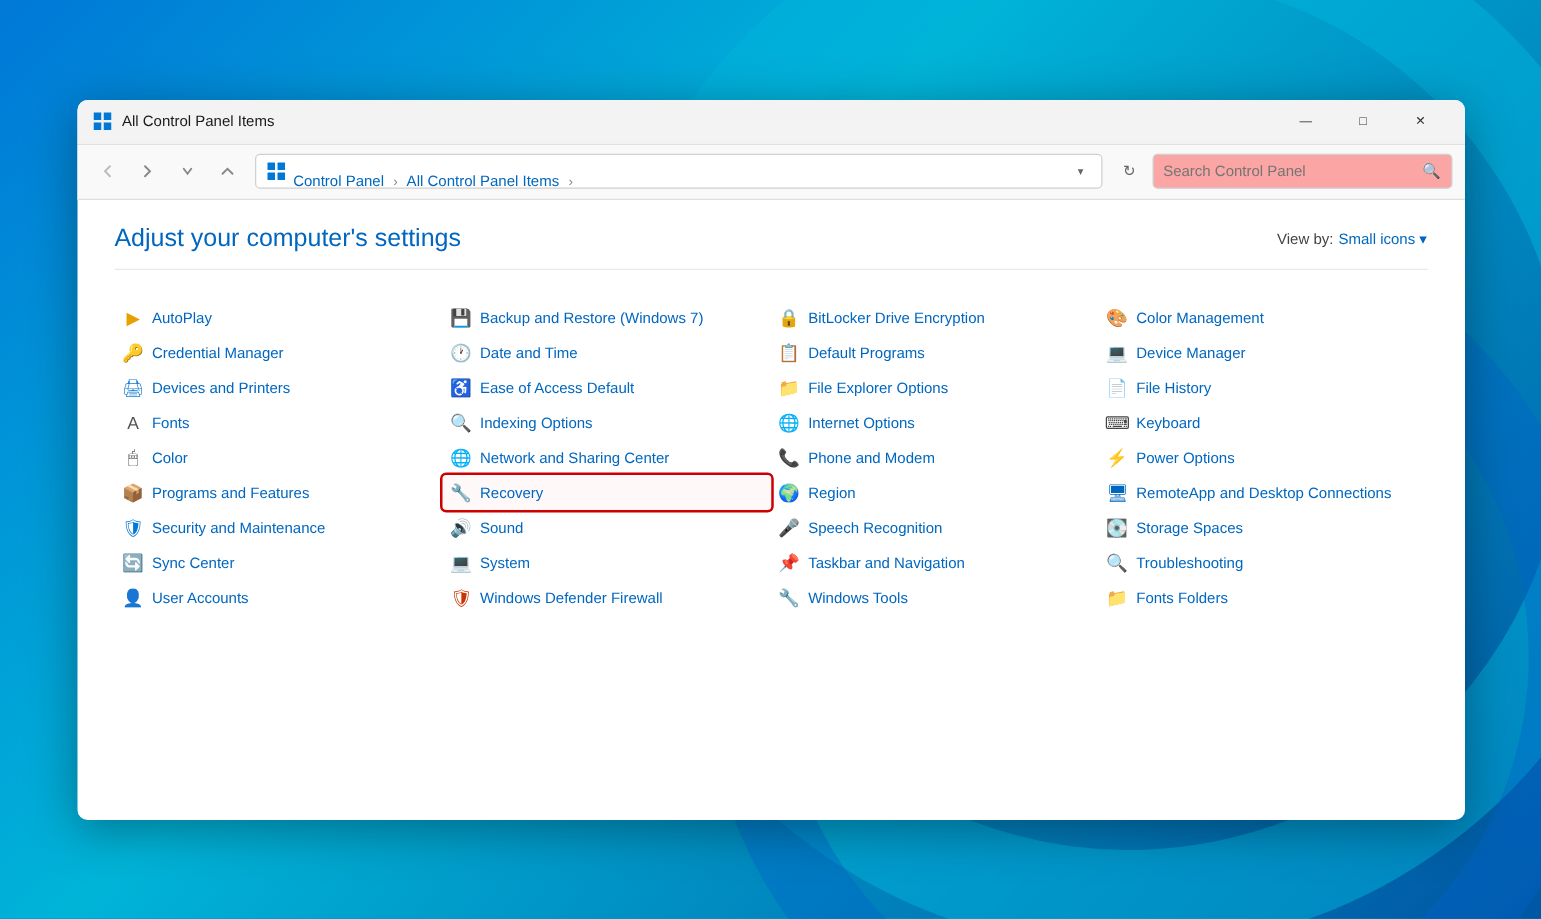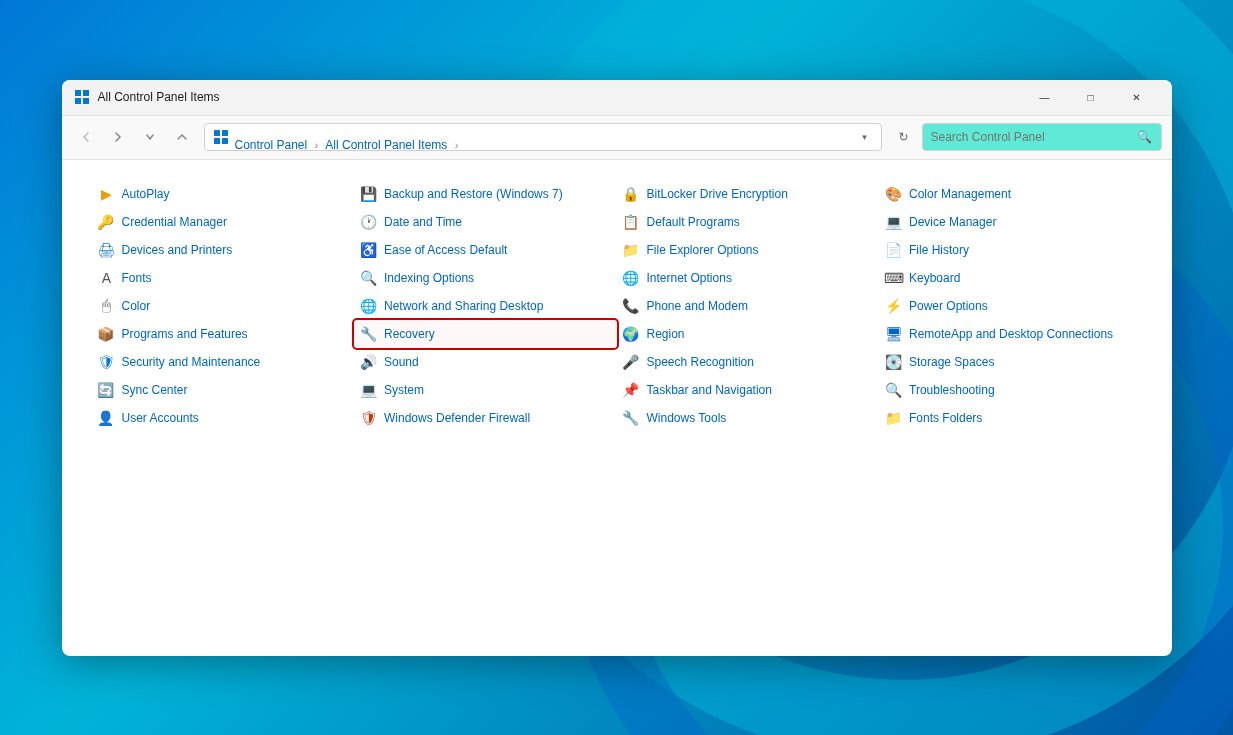--- a/index.html
+++ b/index.html
@@ -134,21 +134,21 @@
       color: #666; font-size: 9px;
       cursor: pointer;
     }
     .refresh-btn {
       width: 28px; height: 28px;
       display: flex; align-items: center; justify-content: center;
       color: #666; border-radius: 4px; cursor: pointer; font-size: 12px;
     }
     .search-bar {
       width: 240px; height: 28px;
-      background: #5eead4;
+      background: #fca5a5;
       border: 1px solid #d0d0d0;
       border-radius: 4px;
       display: flex;
       align-items: center;
       padding: 0 8px;
     }
     .search-bar input {
       border: none; outline: none; font-size: 12px;
       flex: 1; background: transparent; color: #666;
     }
@@ -303,20 +303,27 @@
       <div class="address-dropdown">▾</div>
     </div>
     <div class="refresh-btn">↻</div>
     <div class="search-bar">
       <input type="text" placeholder="Search Control Panel" style="">
       <span class="search-icon">🔍</span>
     </div>
   </div>
 
   <div class="main-content">
+    <div class="page-header">
+      <h1 class="page-title">Adjust your computer's settings</h1>
+      <div class="view-by">
+        <span class="view-by-label">View by:</span>
+        <span class="view-by-value">Small icons ▾</span>
+      </div>
+    </div>
 
     <div id="cp-grid-built" style="display: grid; grid-template-columns: repeat(4, 1fr); gap: 0px; align-items: start;">
         <div>
           <div class="cp-item">
             <span class="item-icon icon-autoplay">▶</span>
             <span class="item-label">AutoPlay</span>
           </div>
           <div class="cp-item">
             <span class="item-icon icon-credential">🔑</span>
             <span class="item-label">Credential Manager</span>
@@ -362,21 +369,21 @@
           <div class="cp-item">
             <span class="item-icon icon-ease">♿</span>
             <span class="item-label">Ease of Access Default</span>
           </div>
           <div class="cp-item">
             <span class="item-icon icon-indexing">🔍</span>
             <span class="item-label">Indexing Options</span>
           </div>
           <div class="cp-item">
             <span class="item-icon icon-network">🌐</span>
-            <span class="item-label">Network and Sharing Desktop</span>
+            <span class="item-label">Network and Sharing Center</span>
           </div>
           <div class="cp-item highlighted">
             <span class="item-icon icon-recovery">🔧</span>
             <span class="item-label">Recovery</span>
           </div>
           <div class="cp-item">
             <span class="item-icon icon-sound">🔊</span>
             <span class="item-label">Sound</span>
           </div>
           <div class="cp-item">

